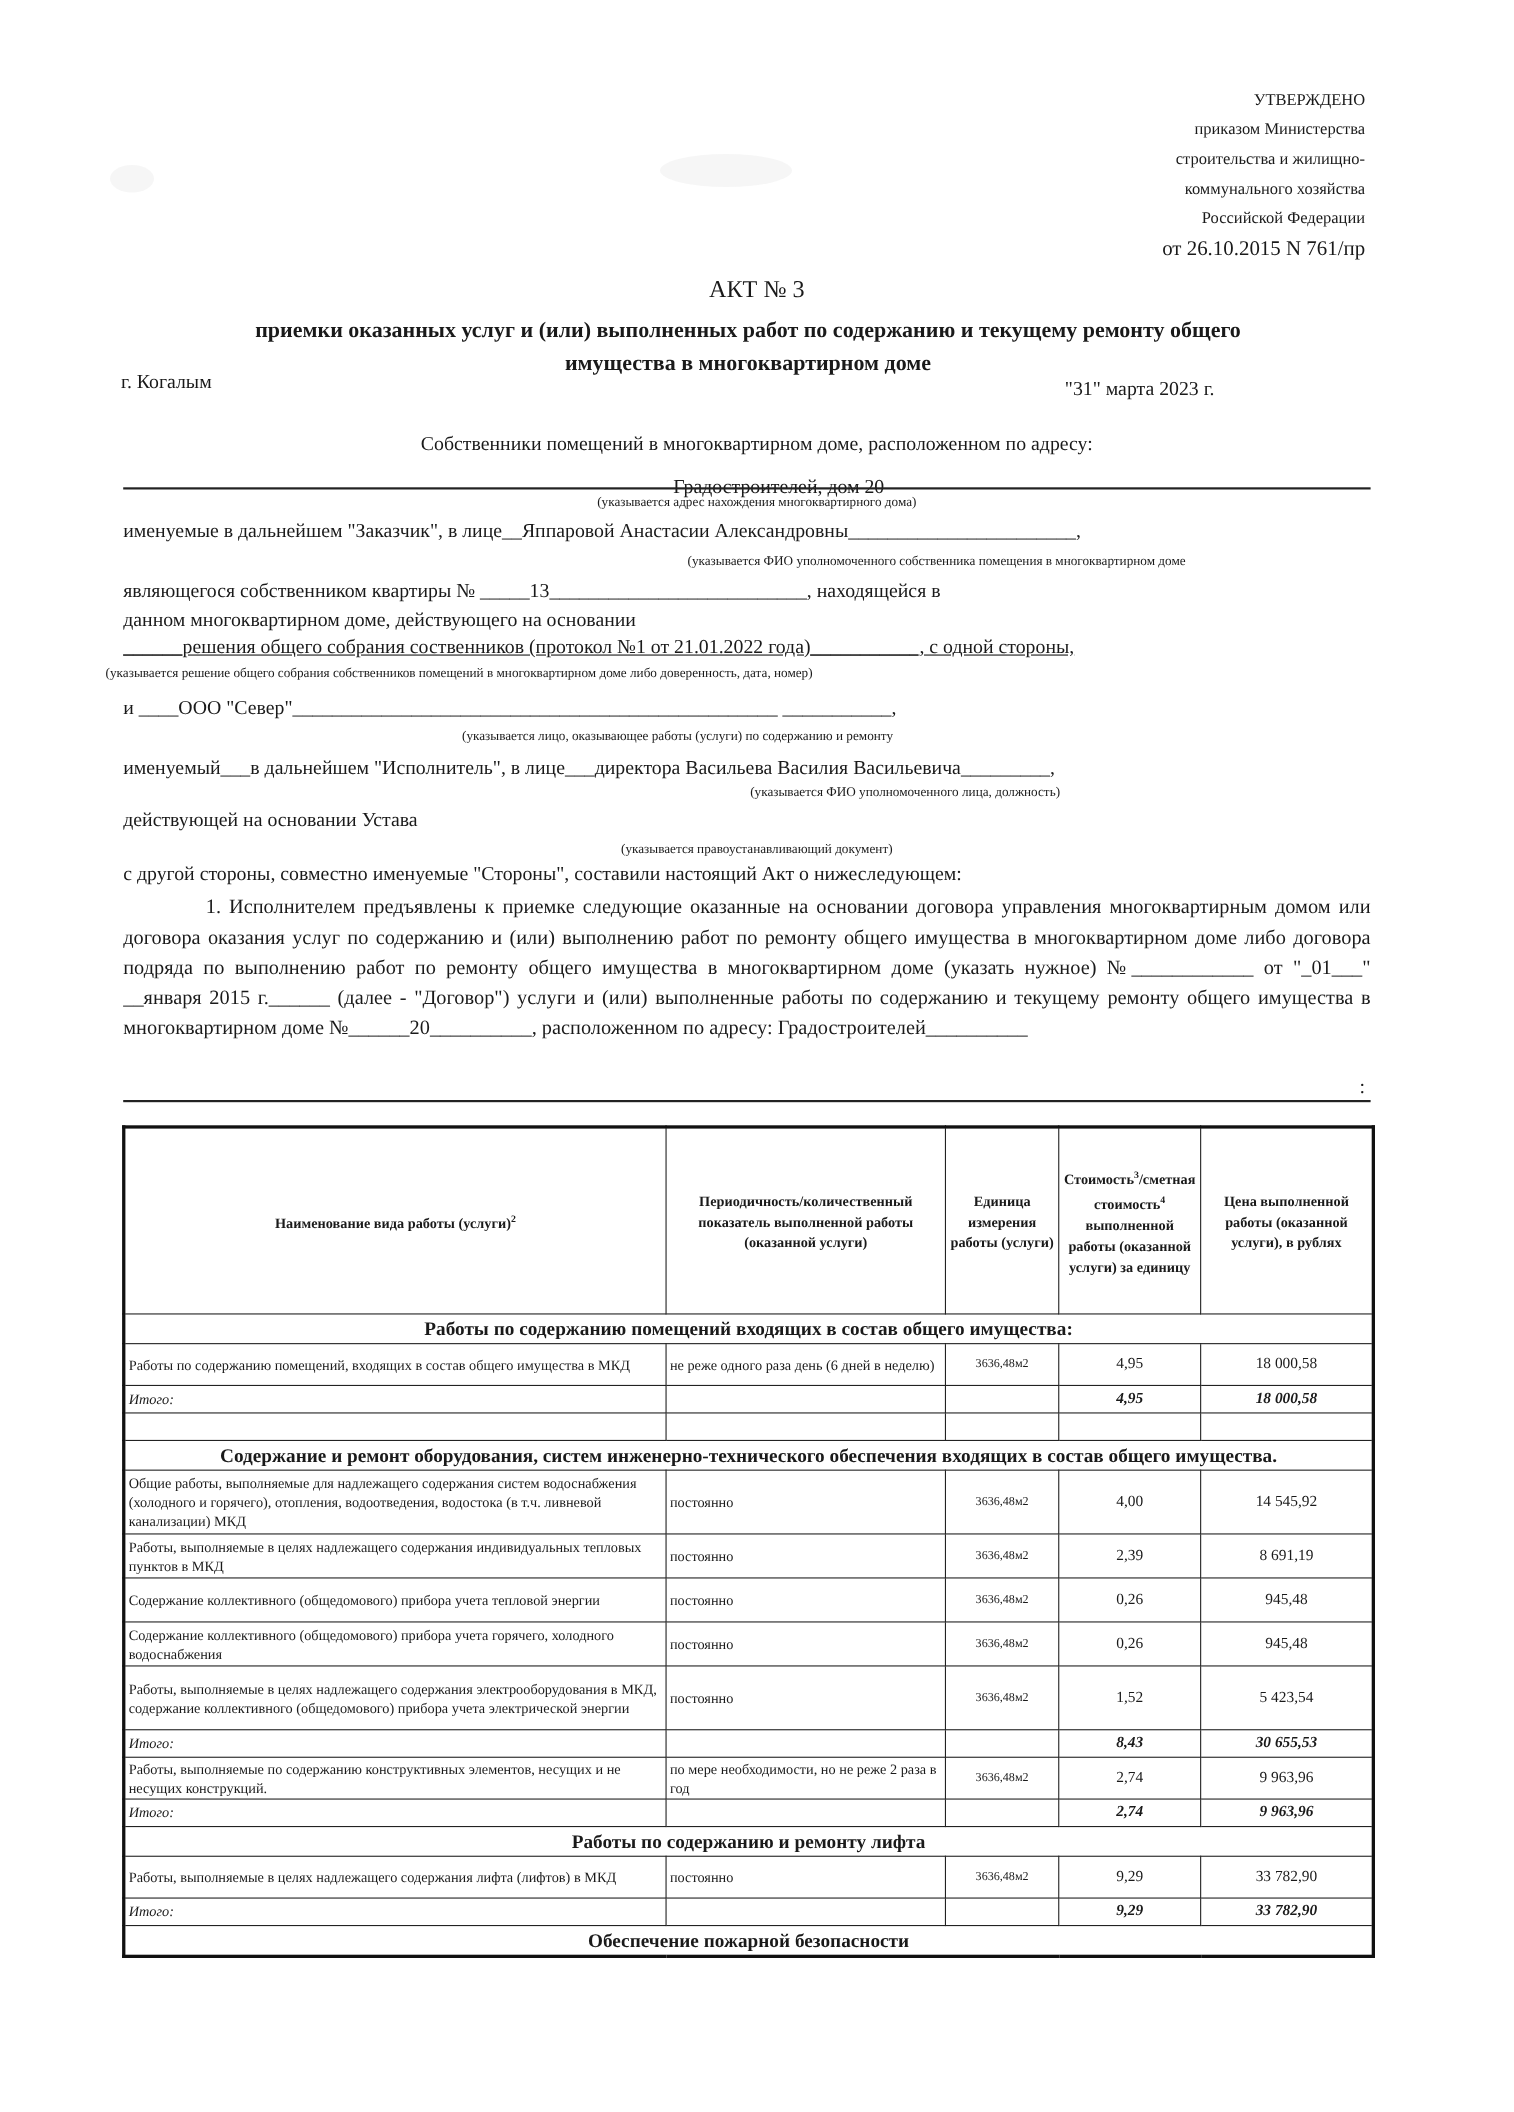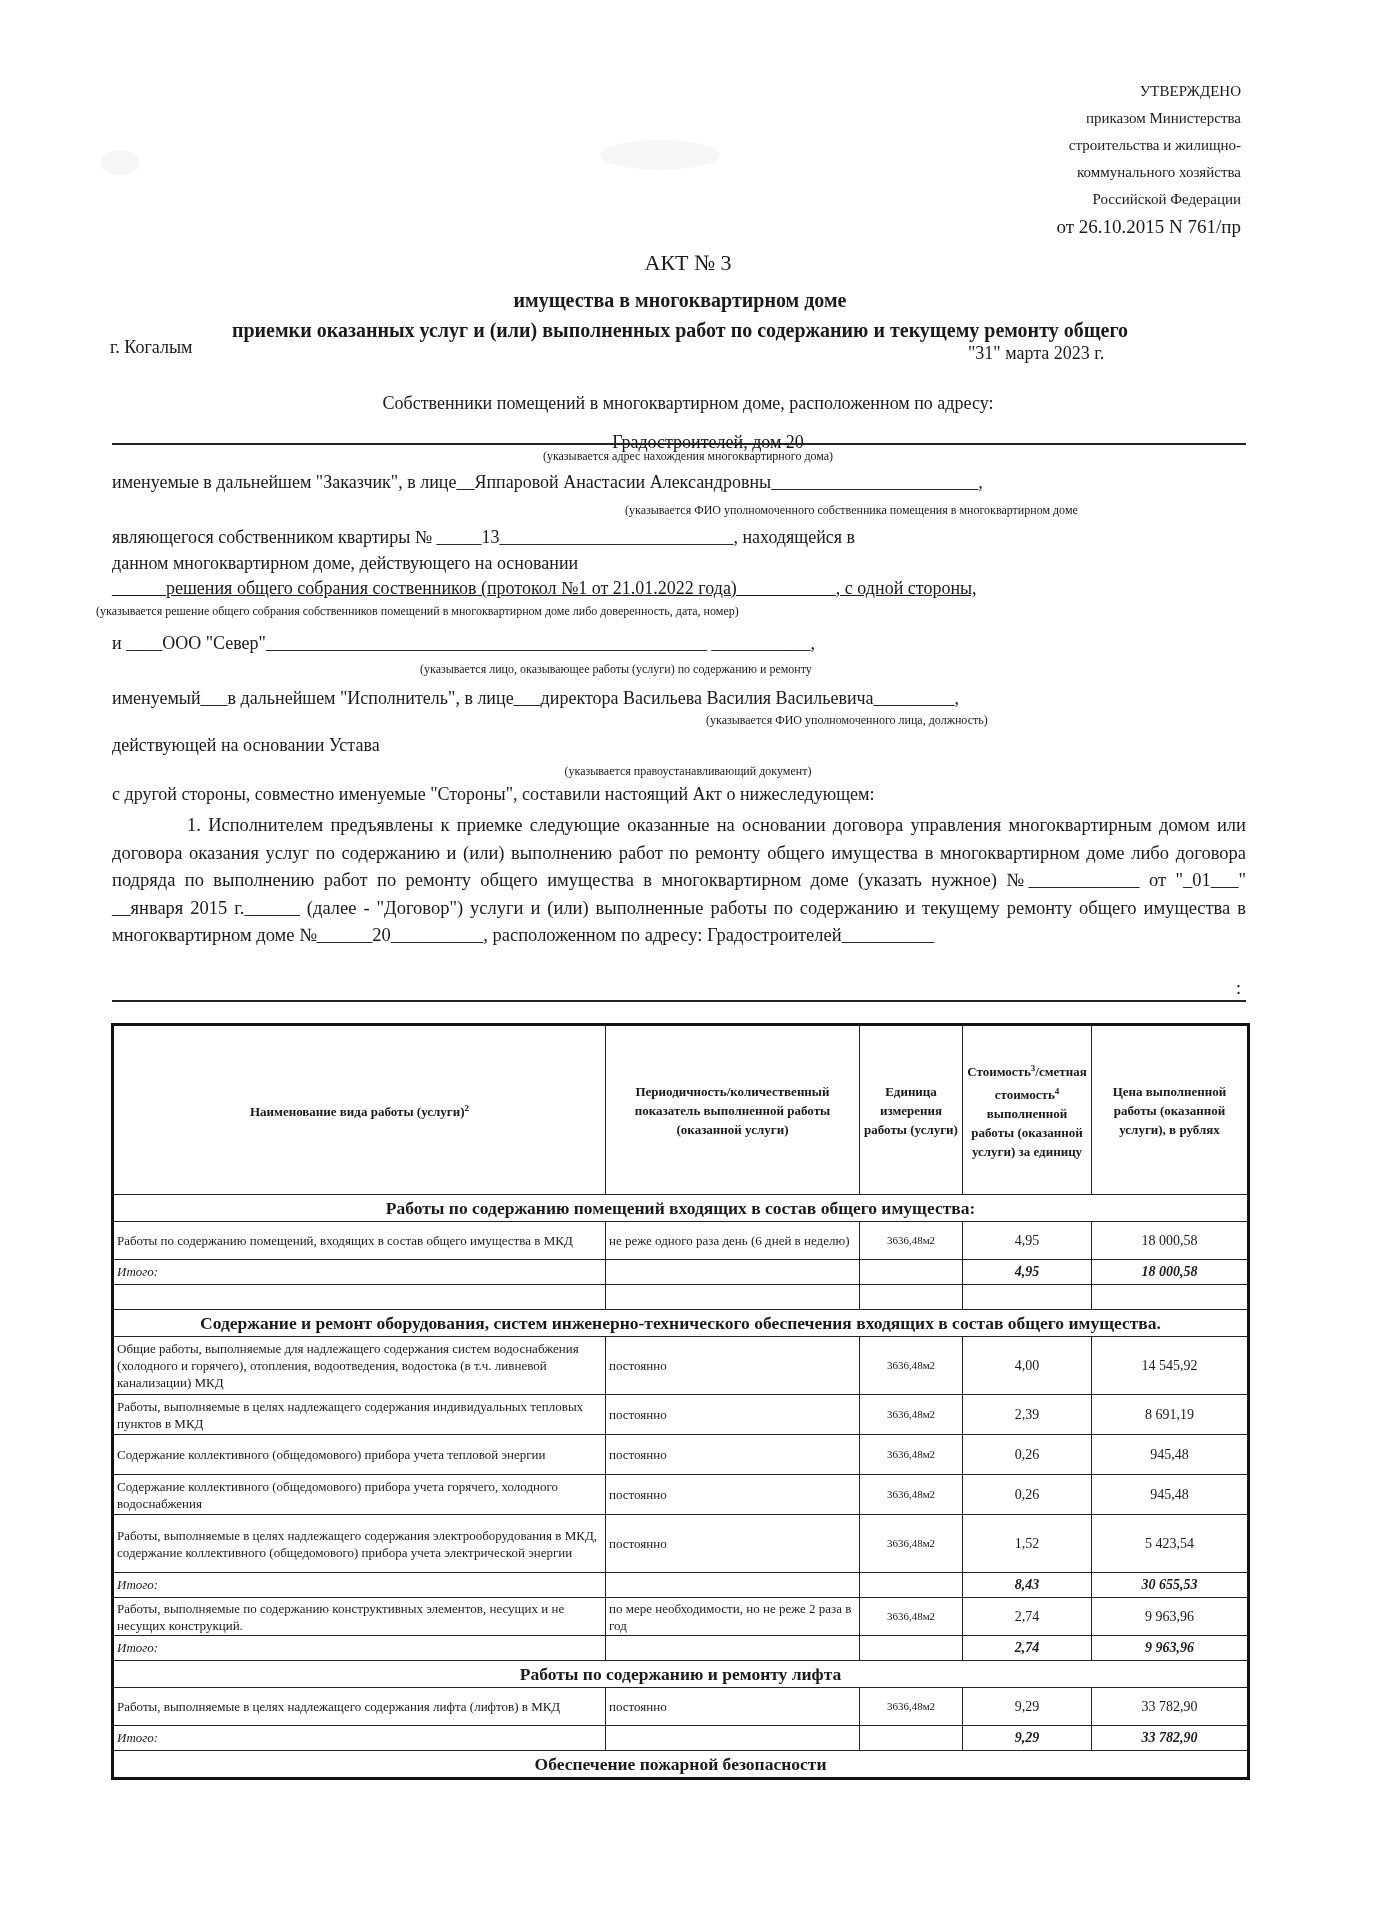--- a/index.html
+++ b/index.html
@@ -46,22 +46,22 @@
   <div>УТВЕРЖДЕНО</div>
   <div>приказом Министерства</div>
   <div>строительства и жилищно-</div>
   <div>коммунального хозяйства</div>
   <div>Российской Федерации</div>
   <div class="date">от 26.10.2015 N 761/пр</div>
 </div>
 
 <div class="abs title">АКТ № 3</div>
 <div class="abs subtitle">
+  <div>приемки оказанных услуг и (или) выполненных работ по содержанию и текущему ремонту общего</div>
   <div>имущества в многоквартирном доме</div>
-  <div>приемки оказанных услуг и (или) выполненных работ по содержанию и текущему ремонту общего</div>
 </div>
 <div class="abs city">г. Когалым</div>
 <div class="abs date-right">"31" марта 2023 г.</div>
 
 <div class="abs line" style="left:0;width:1376px;text-align:center;top:393px;">Собственники помещений в многоквартирном доме, расположенном по адресу:</div>
 <div class="abs line" style="left:0;width:1376px;text-align:center;top:432px;margin-left:20px;">Градостроителей, дом 20</div>
 <div class="rule" style="left:112px;width:1134px;top:443px;"></div>
 <div class="abs hint" style="left:0;width:1376px;text-align:center;top:449px;">(указывается адрес нахождения многоквартирного дома)</div>
 
 <div class="abs line" style="left:112px;top:472px;">именуемые в дальнейшем "Заказчик", в лице__Яппаровой Анастасии Александровны_______________________,</div>
@@ -69,21 +69,21 @@
 
 <div class="abs line" style="left:112px;top:527px;">являющегося собственником квартиры № _____13__________________________, находящейся в</div>
 <div class="abs line" style="left:112px;top:553px;">данном многоквартирном доме, действующего на основании</div>
 <div class="abs line u" style="left:112px;top:578px;">______решения общего собрания соственников (протокол №1 от 21.01.2022 года)___________, с одной стороны,</div>
 <div class="abs hint" style="left:96px;top:604px;">(указывается решение общего собрания собственников помещений в многоквартирном доме либо доверенность, дата, номер)</div>
 
 <div class="abs line" style="left:112px;top:633px;">и ____ООО "Север"_________________________________________________ ___________,</div>
 <div class="abs hint" style="left:420px;top:662px;">(указывается лицо, оказывающее работы (услуги) по содержанию и ремонту</div>
 
 <div class="abs line" style="left:112px;top:688px;">именуемый___в дальнейшем "Исполнитель", в лице___директора Васильева Василия Васильевича_________,</div>
-<div class="abs hint" style="left:682px;top:713px;margin-left:24px;">(указывается ФИО уполномоченного лица, должность)</div>
+<div class="abs hint" style="left:682px;top:713px;">(указывается ФИО уполномоченного лица, должность)</div>
 
 <div class="abs line" style="left:112px;top:735px;">действующей  на основании Устава</div>
 <div class="abs hint" style="left:0;width:1376px;text-align:center;top:764px;">(указывается правоустанавливающий документ)</div>
 
 <div class="abs line" style="left:112px;top:784px;">с другой стороны, совместно именуемые "Стороны", составили настоящий Акт о нижеследующем:</div>
 
 <div class="abs para">
   <span class="indent"></span><span>1. Исполнителем предъявлены к приемке следующие оказанные на основании договора управления многоквартирным домом или договора оказания услуг по содержанию и (или) выполнению работ по ремонту общего имущества в многоквартирном доме либо договора подряда по выполнению работ по ремонту общего имущества в многоквартирном доме (указать нужное) №____________ от "_01___" __января 2015 г.______ (далее - "Договор") услуги и (или) выполненные работы по содержанию и текущему ремонту общего имущества в многоквартирном доме №______20__________, расположенном по адресу:   Градостроителей__________</span>
 </div>
 <div class="abs line" style="left:1236px;top:978px;">:</div>

